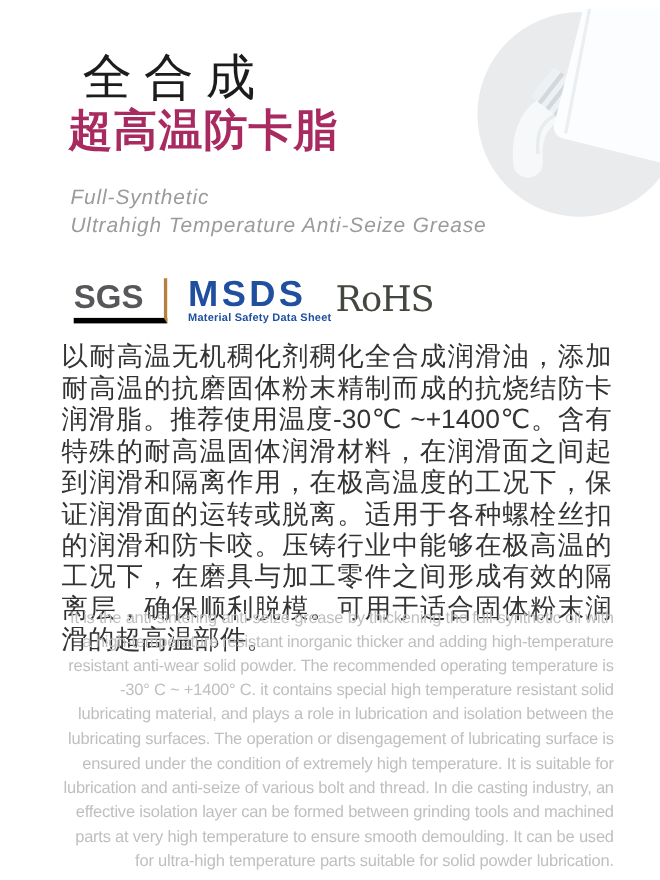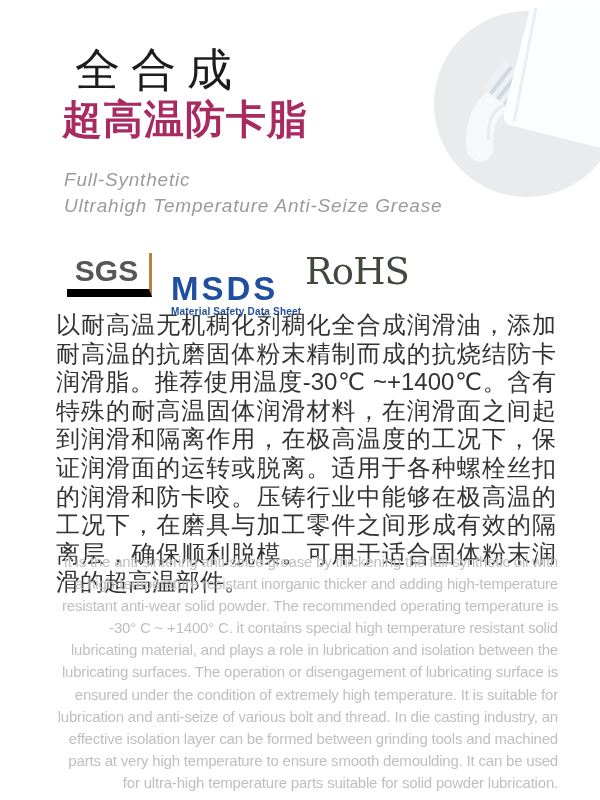--- a/index.html
+++ b/index.html
@@ -24,36 +24,36 @@
   .sub{
     position:absolute;left:64px;
     font-size:19px;font-style:italic;color:#9b9b9b;
     letter-spacing:0.8px;white-space:nowrap;
   }
   .s1{top:169px;}
   .s2{top:195px;}
   .sgs{
     position:absolute;left:67px;top:253px;
     width:82px;height:36px;
-    border-bottom:8px solid #000000;
+    border-bottom:5px solid #000000;
     border-right:3px solid #b5813d;
-    text-align:center;
+    text-align:left;
   }
   .sgs span{
     display:inline-block;
     font-size:30px;font-weight:bold;color:#56575b;
     line-height:36px;letter-spacing:0;padding-right:3px;
   }
-  .msds{position:absolute;left:171px;top:252px;color:#1f4f9e;margin-top:22px;}
+  .msds{position:absolute;left:171px;top:252px;color:#1f4f9e;}
   .msds-t{font-size:33px;line-height:30px;font-weight:800;letter-spacing:3px;}
   .msds-s{font-size:10px;font-weight:bold;letter-spacing:0.2px;margin-top:2px;}
   .rohs{
     position:absolute;left:305px;top:252px;
     font-family:"DejaVu Serif","Liberation Serif",serif;
-    font-size:37px;line-height:40px;letter-spacing:-1px;color:#43483f;
+    font-size:32px;line-height:40px;letter-spacing:-1px;color:#43483f;
   }
   .cn{
     position:absolute;left:56px;top:311px;margin:0;
     width:500px;
     font-size:24px;line-height:28.6px;
     color:#333333;text-align:justify;
   }
   .en{
     position:absolute;left:56px;top:551px;margin:0;
     width:502px;

